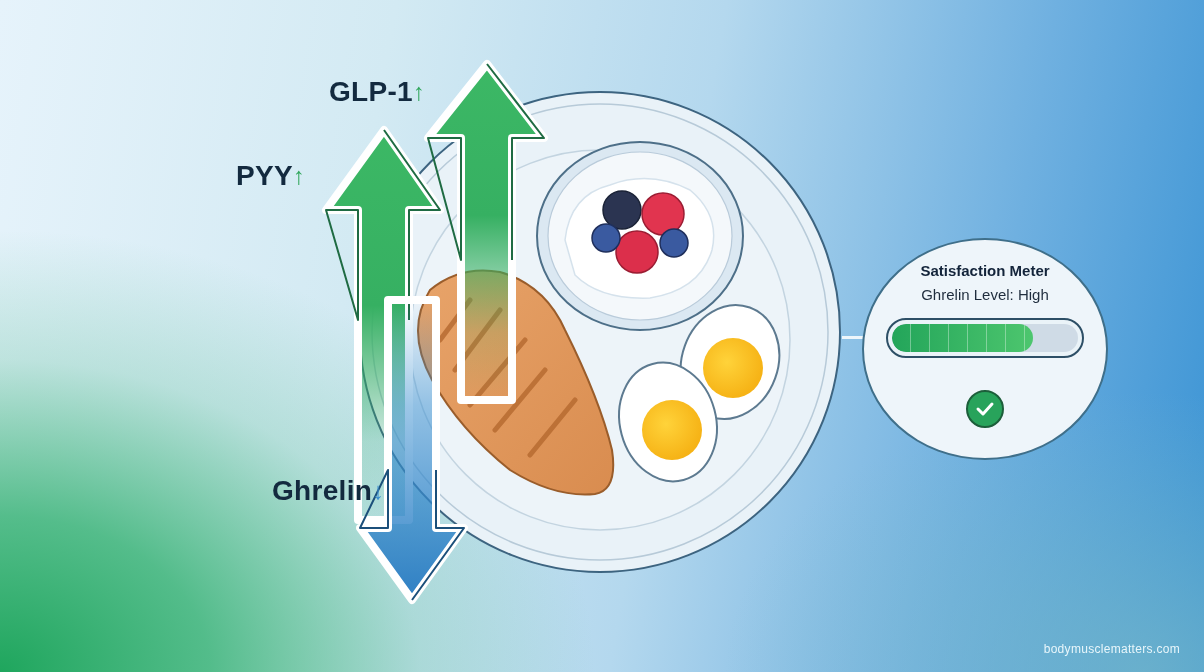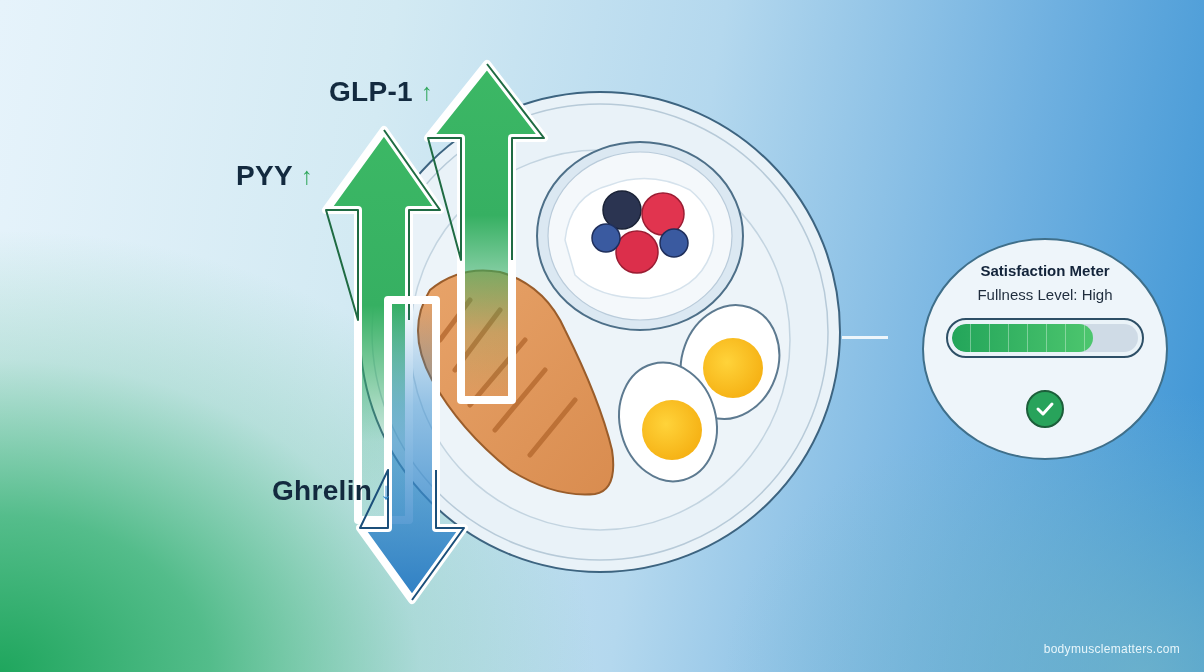--- a/index.html
+++ b/index.html
@@ -11,25 +11,25 @@
       linear-gradient(100deg, #e6f3fb 0%, #d3eaf3 30%, #b4d8ee 55%, #6fb0e0 80%, #3a93d4 100%);
   }
   .overlay-br {
     position: absolute; inset: 0;
     background: radial-gradient(ellipse 600px 400px at 95% 100%, rgba(120,185,200,0.7) 0%, rgba(120,185,200,0) 70%);
     pointer-events: none;
   }
   svg.scene { position: absolute; left: 0; top: 0; }
   .label {
     position: absolute; font-weight: 700; color: #132a3f;
-    font-size: 28px; letter-spacing: 0.3px; display: flex; align-items: center; gap: 8px;
+    font-size: 28px; letter-spacing: 0.3px; display: flex; align-items: center; 
   }
   .label .arr { font-size: 24px; font-weight: 700; }
   .meter {
-    position: absolute; left: 922px; top: 238px; width: 246px; height: 222px;
+    position: absolute; left: 862px; top: 238px; width: 246px; height: 222px;
     border-radius: 50%;
     background: #eef5fa; border: 2px solid #3f6f8a;
     box-sizing: border-box;
   }
   .meter-title {
     position: absolute; left: 0; right: 0; top: 22px; text-align: center;
     font-weight: 700; font-size: 15px; color: #13243a;
   }
   .meter-sub {
     position: absolute; left: 0; right: 0; top: 46px; text-align: center;
@@ -151,21 +151,21 @@
 </div>
 <div class="label" style="left:236px; top:475px;margin-left:36px;">
   <span>Ghrelin</span>
   <span class="arr" style="color:#3a8fd0;">↓</span>
 </div>
 
 <div class="connector"></div>
 
 <div class="meter">
   <div class="meter-title">Satisfaction Meter</div>
-  <div class="meter-sub">Fullness Level: High</div>
+  <div class="meter-sub">Ghrelin Level: High</div>
   <div class="bar">
     <div class="bar-track">
       <div class="bar-fill" style="width:76%;"></div>
     </div>
   </div>
   <div class="check">
     <svg width="20" height="16" viewBox="0 0 20 16">
         <path d="M3 8 L8 13 L17 3" fill="none" stroke="#ffffff" stroke-width="3" stroke-linecap="round" stroke-linejoin="round"></path>
       </svg>
   </div>

